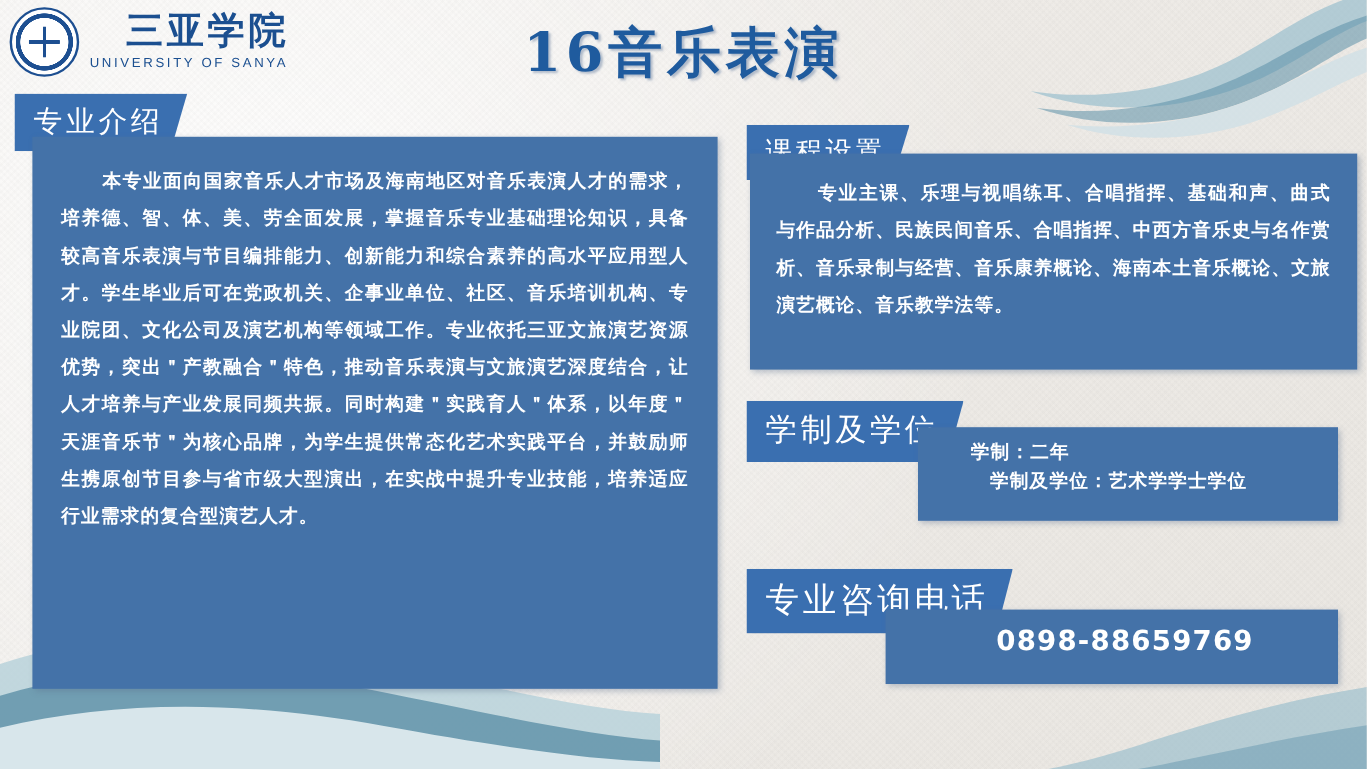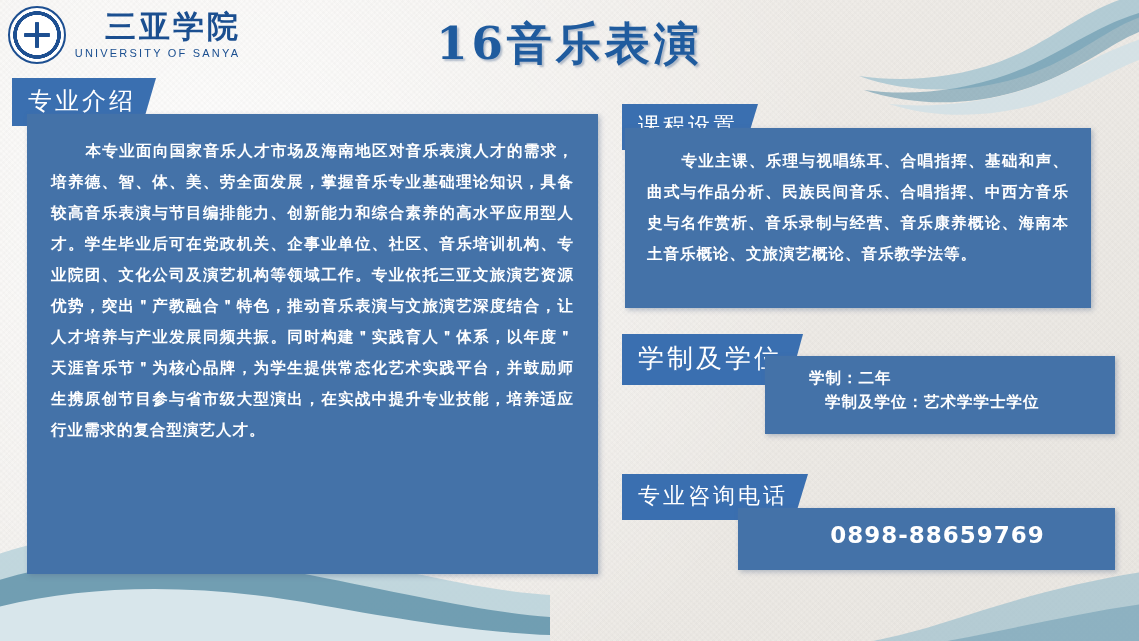--- a/index.html
+++ b/index.html
@@ -174,21 +174,21 @@
   }
   #tab-intro {
     left: 12px;
     top: 78px;
   }
 
   
   #panel-courses {
     left: 625px;
     top: 128px;
-    width: 466px;
+    width: 506px;
     height: 180px;
     padding: 18px 22px 0 22px;
     box-sizing: border-box;
   }
   #tab-courses {
     left: 622px;
     top: 104px;
     font-size: 22px;
   }
 
@@ -225,21 +225,21 @@
     left: 738px;
     top: 508px;
     width: 377px;
     height: 62px;
     padding: 14px 16px;
     box-sizing: border-box;
   }
   #tab-phone {
     left: 622px;
     top: 474px;
-    font-size: 22px;
+    font-size: 28px;
   }
   #panel-phone .phone {
     font-family: "DejaVu Sans", "Liberation Sans", sans-serif;
     font-weight: bold;
     font-size: 23px;
     letter-spacing: 1px;
     text-align: center;
     margin-left: 22px;
   }
 </style>

